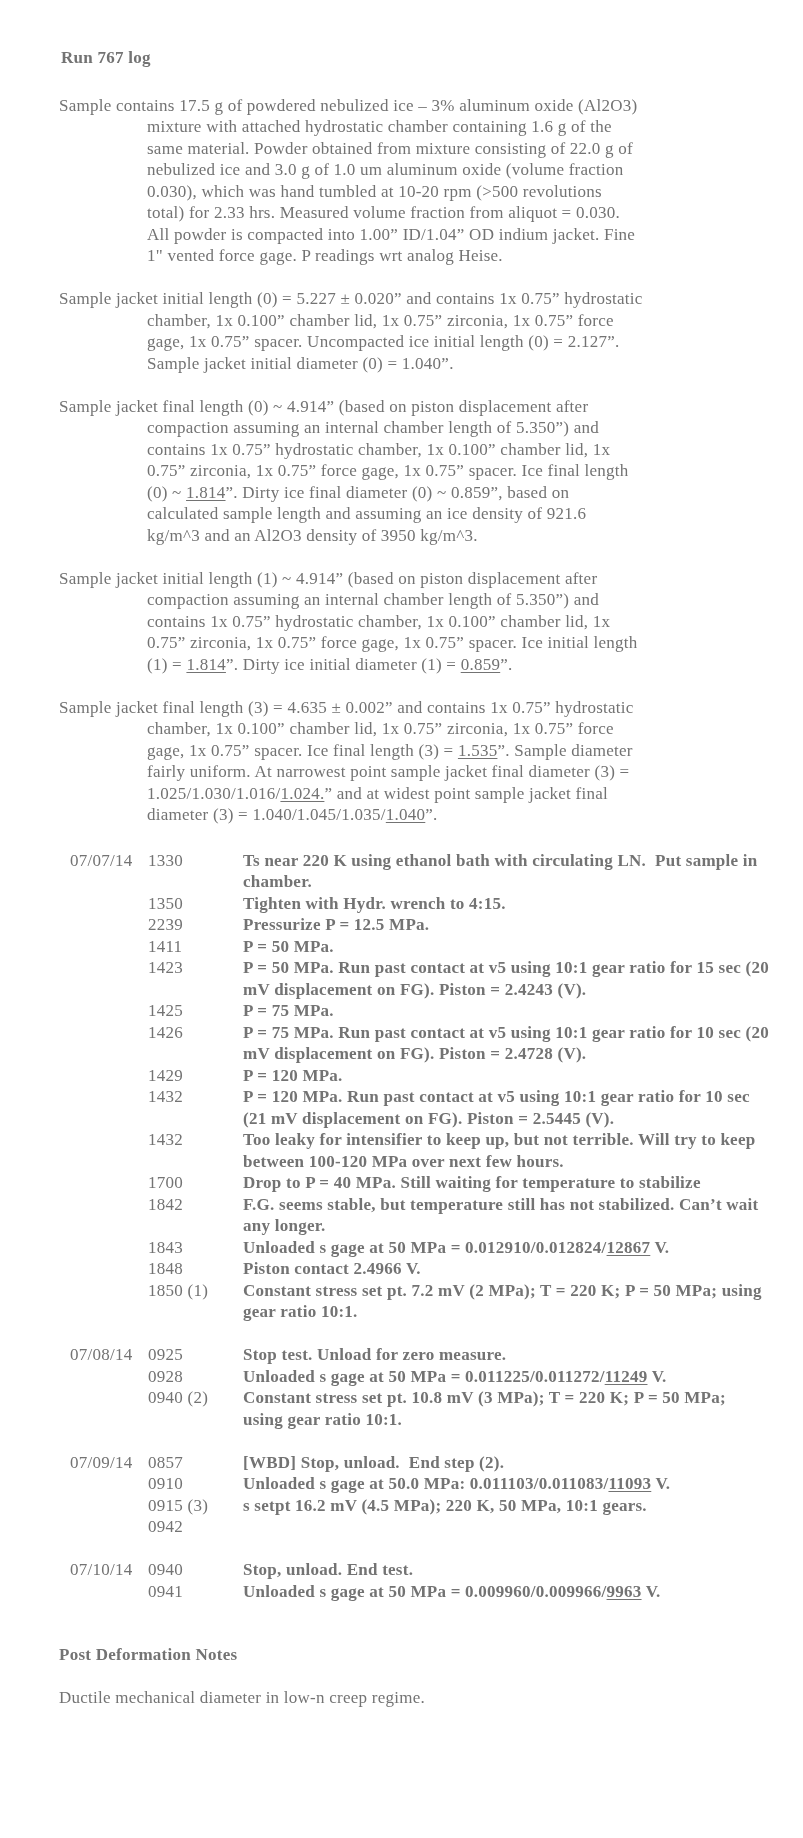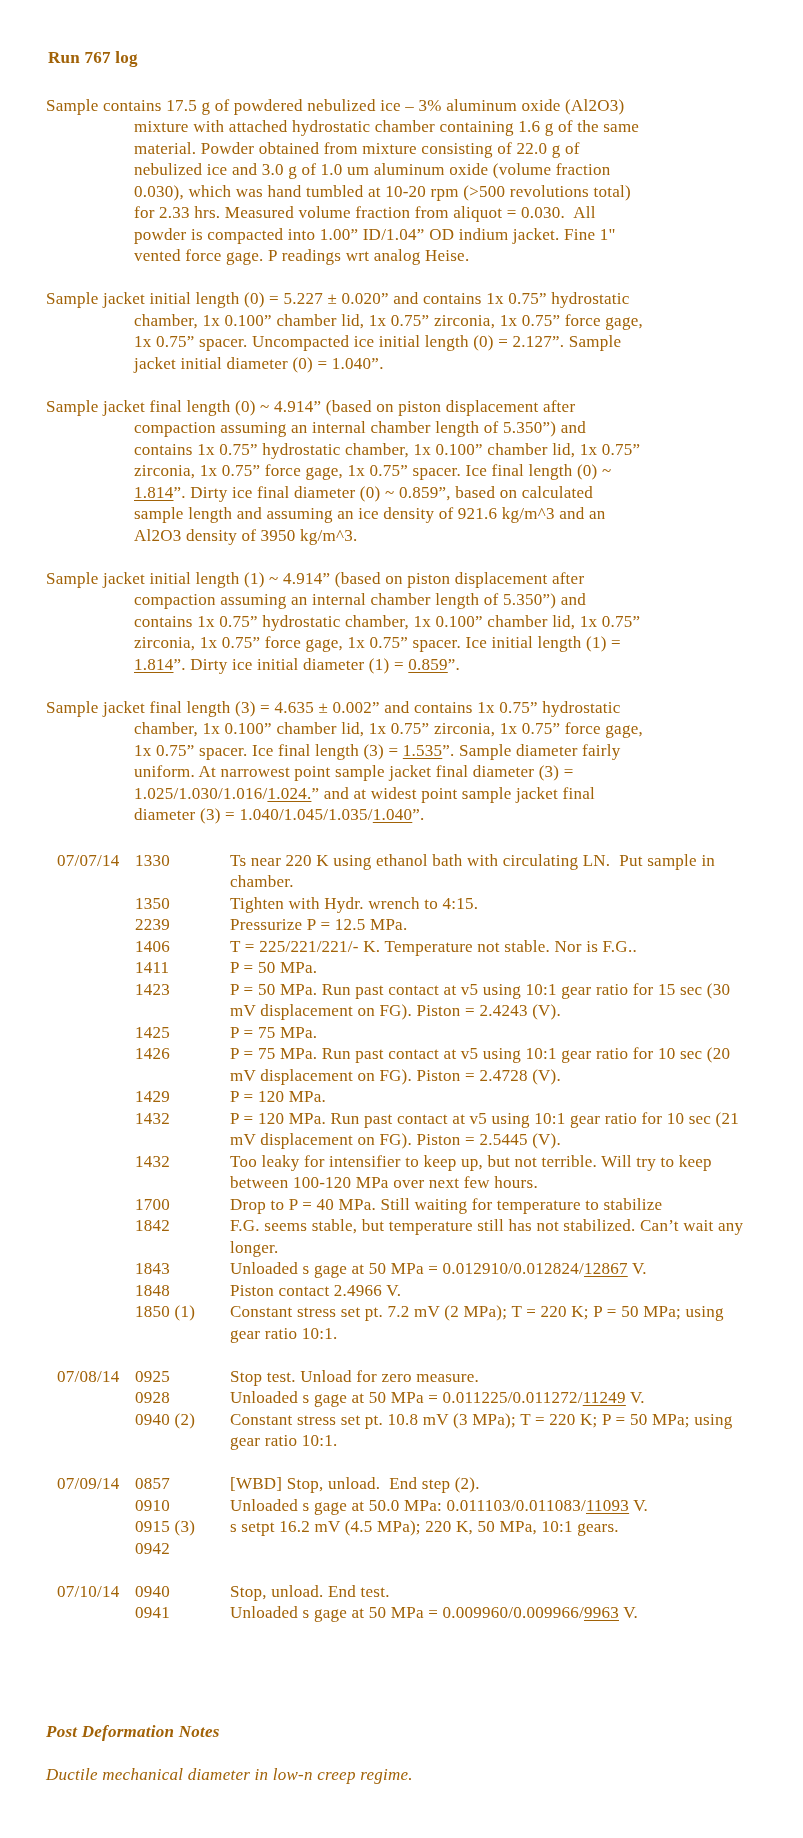--- a/index.html
+++ b/index.html
@@ -1,23 +1,23 @@
 <!DOCTYPE html>
 <html><head>
 <meta charset="utf-8">
 <style>
   html, body { margin: 0; padding: 0; background: #ffffff; }
   .page {
     position: relative;
     width: 689px;
     min-height: 1838px;
     box-sizing: border-box;
-    padding: 47px 46px 40px 46px;
+    padding: 47px 46px 40px 59px;
     background: #ffffff;
-    color: #a16207;
+    color: #737373;
     font-family: "Liberation Serif", "DejaVu Serif", serif;
     font-size: 17px;
     line-height: 21.5px;
     letter-spacing: 0.25px;
   }
   .doc-title {
     font-size: 17px;
     line-height: 21.5px;
     font-weight: bold;
     margin: 0 0 26px 2px;
@@ -39,22 +39,23 @@
   }
   .log-time {
     flex: 0 0 95px;
     box-sizing: border-box;
     white-space: nowrap;
   }
   .log-desc {
     flex: 0 0 527px;
     max-width: 527px;
     white-space: pre-wrap;
-  }
-  .post { margin-top: 97px; font-style: italic; }
+    font-weight: bold;
+  }
+  .post { margin-top: 42px; }
   .post-heading {
     font-size: 17px;
     line-height: 21.5px;
     font-weight: bold;
     margin: 0 0 21.5px 0;
   }
   .post-text { margin: 0; white-space: pre-wrap; }
 </style>
 </head>
 <body>
@@ -82,32 +83,27 @@
           <div class="log-time">1350</div>
           <div class="log-desc"><span>Tighten with Hydr. wrench to 4:15.</span></div>
         </div>
         <div class="log-row">
           <div class="log-date"></div>
           <div class="log-time">2239</div>
           <div class="log-desc"><span>Pressurize P = 12.5 MPa.</span></div>
         </div>
         <div class="log-row">
           <div class="log-date"></div>
-          <div class="log-time">1406</div>
-          <div class="log-desc"><span>T = 225/221/221/- K. Temperature not stable. Nor is F.G..</span></div>
-        </div>
-        <div class="log-row">
-          <div class="log-date"></div>
           <div class="log-time">1411</div>
           <div class="log-desc"><span>P = 50 MPa.</span></div>
         </div>
         <div class="log-row">
           <div class="log-date"></div>
           <div class="log-time">1423</div>
-          <div class="log-desc"><span>P = 50 MPa. Run past contact at v5 using 10:1 gear ratio for 15 sec (30 mV displacement on FG). Piston = 2.4243 (V).</span></div>
+          <div class="log-desc"><span>P = 50 MPa. Run past contact at v5 using 10:1 gear ratio for 15 sec (20 mV displacement on FG). Piston = 2.4243 (V).</span></div>
         </div>
         <div class="log-row">
           <div class="log-date"></div>
           <div class="log-time">1425</div>
           <div class="log-desc"><span>P = 75 MPa.</span></div>
         </div>
         <div class="log-row">
           <div class="log-date"></div>
           <div class="log-time">1426</div>
           <div class="log-desc"><span>P = 75 MPa. Run past contact at v5 using 10:1 gear ratio for 10 sec (20 mV displacement on FG). Piston = 2.4728 (V).</span></div>

